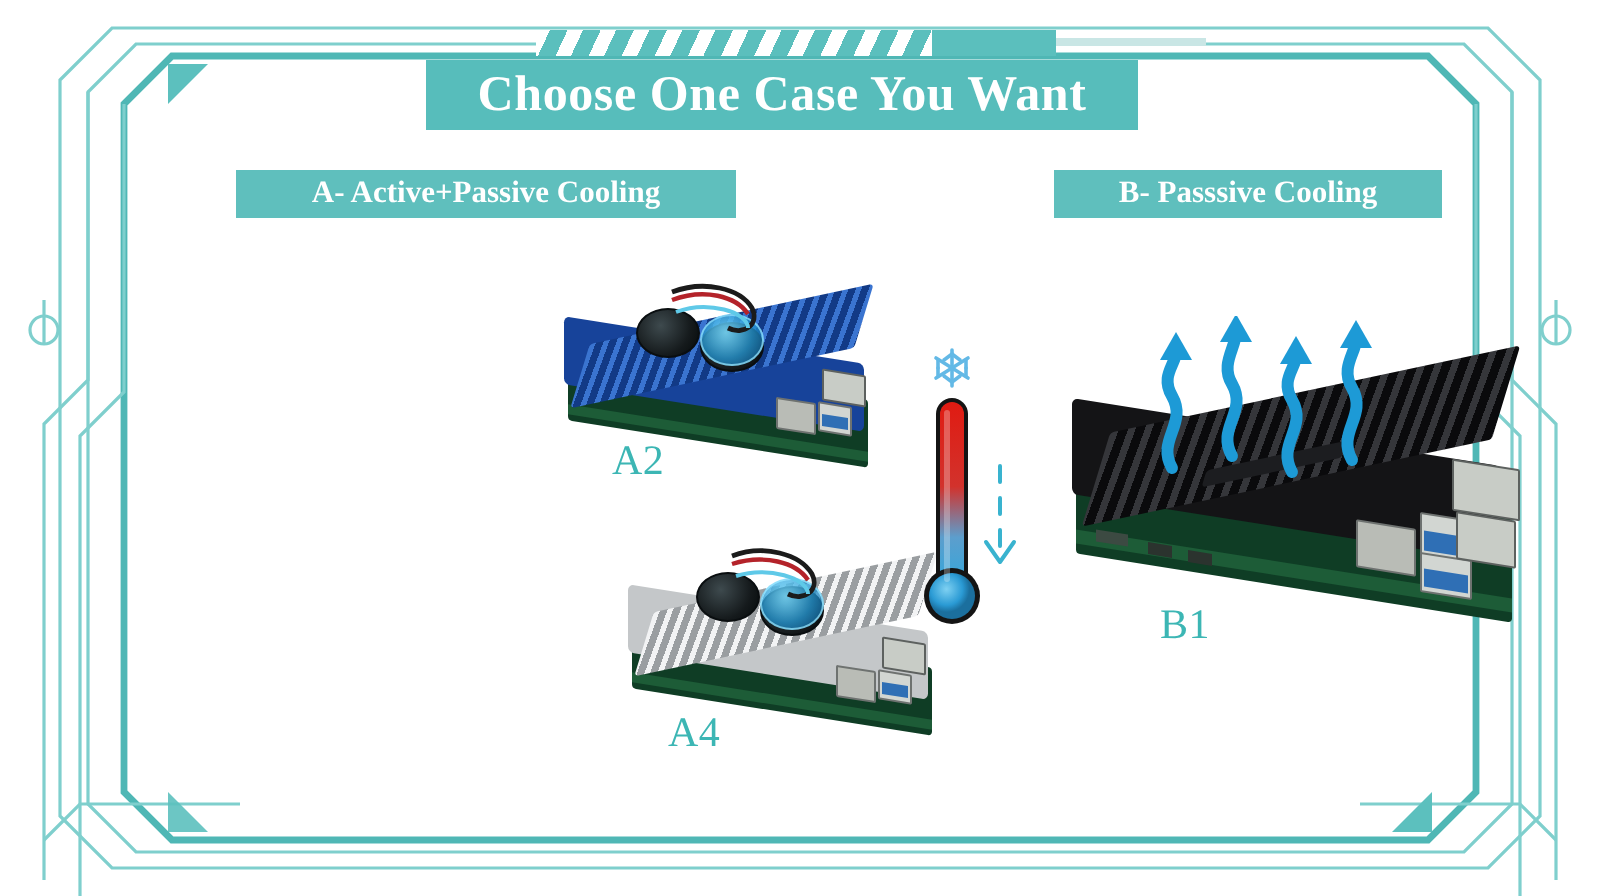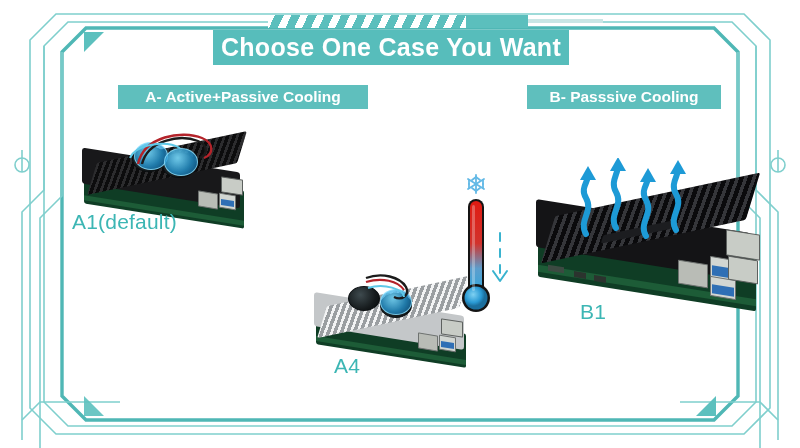--- a/index.html
+++ b/index.html
@@ -6,21 +6,21 @@
     margin: 0;
     padding: 0;
     background: #ffffff;
   }
   #poster {
     position: relative;
     width: 800px;
     height: 448px;
     background: #ffffff;
     overflow: hidden;
-    font-family: Liberation Sans, sans-serif;
+    font-family: Liberation Serif, serif;
   }
 
   
   .frame-svg {
     position: absolute;
     left: 0; top: 0;
     width: 800px; height: 448px;
     pointer-events: none;
   }
 
@@ -193,51 +193,43 @@
 
   <div class="stripes"></div>
   <div class="stripes-solid"></div>
   <div class="stripes-tail"></div>
 
   <div class="title-banner">Choose One Case You Want</div>
 
   <div class="sec-banner" id="banner-b">B- Passsive Cooling</div>
   <div class="sec-banner" id="banner-a">A- Active+Passive Cooling</div>
 
-  <div class="product" style="left:78px; top:128px; width:180px; height:110px;">
-    <div class="case-body" style="left:0; top:0; width:180px; height:110px;">
-
-      <div class="pcb" style="left:6px; top:50px; width:160px; height:38px; transform:skewY(9deg);"></div>
-      <div class="pcb-edge" style="left:6px; top:80px; width:160px; height:5px; transform:skewY(9deg);"></div>
-
-      <div class="shell" style="left:4px; top:32px; width:158px; height:36px; background:#18181a; transform:skewY(9deg);"></div>
-
-      <div class="fins" style="left:14px; top:20px; width:150px; height:30px;
-            background:repeating-linear-gradient(94deg,#2c2c2e 0px,#2c2c2e 3px,#0c0c0d 3px,#0c0c0d 7px);
+
+  <div class="product" style="left:278px; top:140px; width:175px; height:105px;">
+    <div class="case-body" style="left:0; top:0; width:175px; height:105px;">
+      <div class="pcb" style="left:6px; top:48px; width:150px; height:34px; transform:skewY(9deg);"></div>
+      <div class="pcb-edge" style="left:6px; top:74px; width:150px; height:5px; transform:skewY(9deg);"></div>
+      <div class="shell" style="left:4px; top:30px; width:150px; height:34px; background:#17439a; transform:skewY(9deg);"></div>
+      <div class="fins" style="left:12px; top:18px; width:142px; height:30px;
+            background:repeating-linear-gradient(94deg,#3a74d0 0px,#3a74d0 3px,#123a86 3px,#123a86 7px);
             transform:skewY(-12deg) skewX(-18deg);"></div>
-
-      <div class="fan" style="left:54px; top:18px; width:34px; height:26px;"></div>
-      <div class="fan" style="left:84px; top:24px; width:34px; height:26px;"></div>
-
-      <div class="fan-ring" style="left:56px; top:14px; width:34px; height:28px; opacity:.92;"></div>
-      <div class="fan-ring" style="left:86px; top:20px; width:34px; height:28px; opacity:.92;"></div>
-
-      <svg class="wire" style="left:40px; top:0px; width:110px; height:40px;" viewBox="0 0 110 40">
-        <path d="M20 36 C26 8, 64 2, 84 10 C96 15, 96 26, 86 30" fill="none" stroke="#b4232a" stroke-width="2.4"></path>
-        <path d="M24 36 C30 12, 62 6, 80 13 C90 17, 90 26, 82 30" fill="none" stroke="#1b1b1b" stroke-width="2.4"></path>
-        <path d="M12 30 C18 16, 48 12, 62 20" fill="none" stroke="#5fc9e8" stroke-width="2"></path>
+      <div class="fan" style="left:40px; top:14px; width:32px; height:25px;"></div>
+      <div class="fan" style="left:72px; top:21px; width:32px; height:25px;"></div>
+      <div class="fan-ring" style="left:72px; top:17px; width:32px; height:26px; opacity:.9;"></div>
+      <svg class="wire" style="left:40px; top:0px; width:100px; height:36px;" viewBox="0 0 100 36">
+        <path d="M18 6 C34 0, 52 4, 58 14 C62 22, 54 28, 46 24" fill="none" stroke="#1b1b1b" stroke-width="2.4"></path>
+        <path d="M18 10 C34 4, 50 8, 56 17" fill="none" stroke="#b4232a" stroke-width="2.2"></path>
+        <path d="M20 16 C36 10, 56 16, 56 24" fill="none" stroke="#5fc9e8" stroke-width="2"></path>
       </svg>
-
-      <div class="port" style="left:120px; top:64px; width:20px; height:16px; transform:skewY(9deg);"></div>
-      <div class="port-blue" style="left:141px; top:66px; width:17px; height:15px; transform:skewY(9deg);"></div>
-      <div class="port-eth" style="left:143px; top:50px; width:22px; height:16px; transform:skewY(9deg);"></div>
+      <div class="port" style="left:110px; top:60px; width:20px; height:16px; transform:skewY(9deg);"></div>
+      <div class="port-blue" style="left:131px; top:62px; width:17px; height:15px; transform:skewY(9deg);"></div>
+      <div class="port-eth" style="left:133px; top:46px; width:22px; height:16px; transform:skewY(9deg);"></div>
     </div>
-    <div class="case-label" style="left:-6px; top:82px;">A1(default)</div>
+    <div class="case-label" style="left:28px; top:78px;">A2</div>
   </div>
-
 
 
   <div class="product" style="left:310px; top:272px; width:175px; height:110px;">
     <div class="case-body" style="left:0; top:0; width:175px; height:110px;">
       <div class="pcb" style="left:6px; top:50px; width:150px; height:34px; transform:skewY(9deg);"></div>
       <div class="pcb-edge" style="left:6px; top:76px; width:150px; height:5px; transform:skewY(9deg);"></div>
       <div class="shell" style="left:4px; top:32px; width:150px; height:34px; background:#c4c7c9; transform:skewY(9deg);"></div>
       <div class="fins" style="left:12px; top:20px; width:142px; height:30px;
             background:repeating-linear-gradient(94deg,#f2f3f4 0px,#f2f3f4 3px,#9a9ea1 3px,#9a9ea1 7px);
             transform:skewY(-12deg) skewX(-18deg);"></div>

